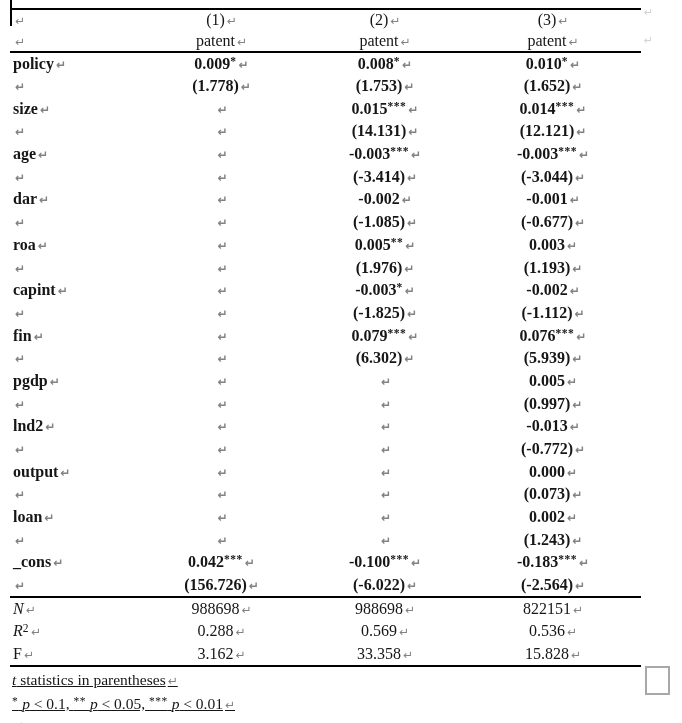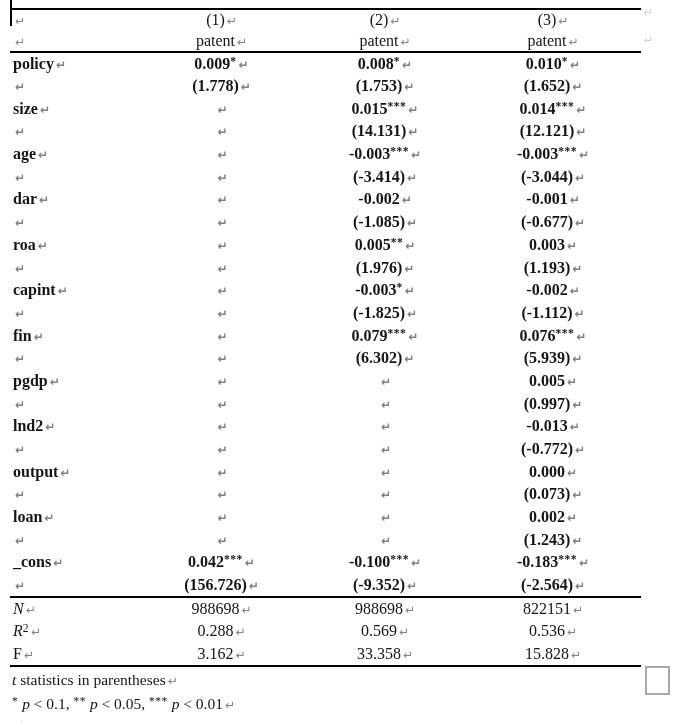--- a/index.html
+++ b/index.html
@@ -21,21 +21,21 @@
   tr.dep-row td{border-bottom:2px solid #000;}
   tbody.coef tr{height:22.7px;font-weight:bold;}
   tbody.stats tr{height:23px;}
   tbody.stats tr:first-child td{border-top:2px solid #000;}
   tbody.stats tr:last-child td{border-bottom:2px solid #000;}
   .pm{font-family:"DejaVu Sans",sans-serif;font-size:12px;color:#828282;margin-left:2px;}
   .pm-faint{position:absolute;font-family:"DejaVu Sans",sans-serif;font-size:11px;color:#d2d2d2;}
   .sup{font-size:11.5px;vertical-align:4px;letter-spacing:0.5px;}
   .it{font-style:italic;}
   .notes{position:absolute;left:12px;top:670px;width:640px;font-size:15.5px;line-height:20px;}
-  .notes .line{white-space:nowrap;}
+  .notes .line{white-space:nowrap;text-decoration:underline;}
   .anchor-box{position:absolute;left:645px;top:666px;width:21px;height:25px;
     border:2px solid #a8a8a8;background:#fff;}
 </style>
 </head>
 <body>
 
 <div class="page">
 
   <div class="caret"></div>
 
@@ -195,21 +195,21 @@
         </tr>
         <tr>
           <td class="lbl"><span>_cons</span><span class="pm">↵</span></td>
           <td><span>0.042</span><span class="sup">***</span><span class="pm">↵</span></td>
           <td><span>-0.100</span><span class="sup">***</span><span class="pm">↵</span></td>
           <td><span>-0.183</span><span class="sup">***</span><span class="pm">↵</span></td>
         </tr>
         <tr>
           <td class="lbl"><span class="pm">↵</span></td>
           <td><span>(156.726)</span><span class="pm">↵</span></td>
-          <td><span>(-9.352)</span><span class="pm">↵</span></td>
+          <td><span>(-6.022)</span><span class="pm">↵</span></td>
           <td><span>(-2.564)</span><span class="pm">↵</span></td>
         </tr>
       </tbody>
     <tbody class="stats" id="stats-body">
         <tr>
           <td class="lbl"><span class="it">N</span><span class="pm">↵</span></td>
           <td><span>988698</span><span class="pm">↵</span></td>
           <td><span>988698</span><span class="pm">↵</span></td>
           <td><span>822151</span><span class="pm">↵</span></td>
         </tr>

